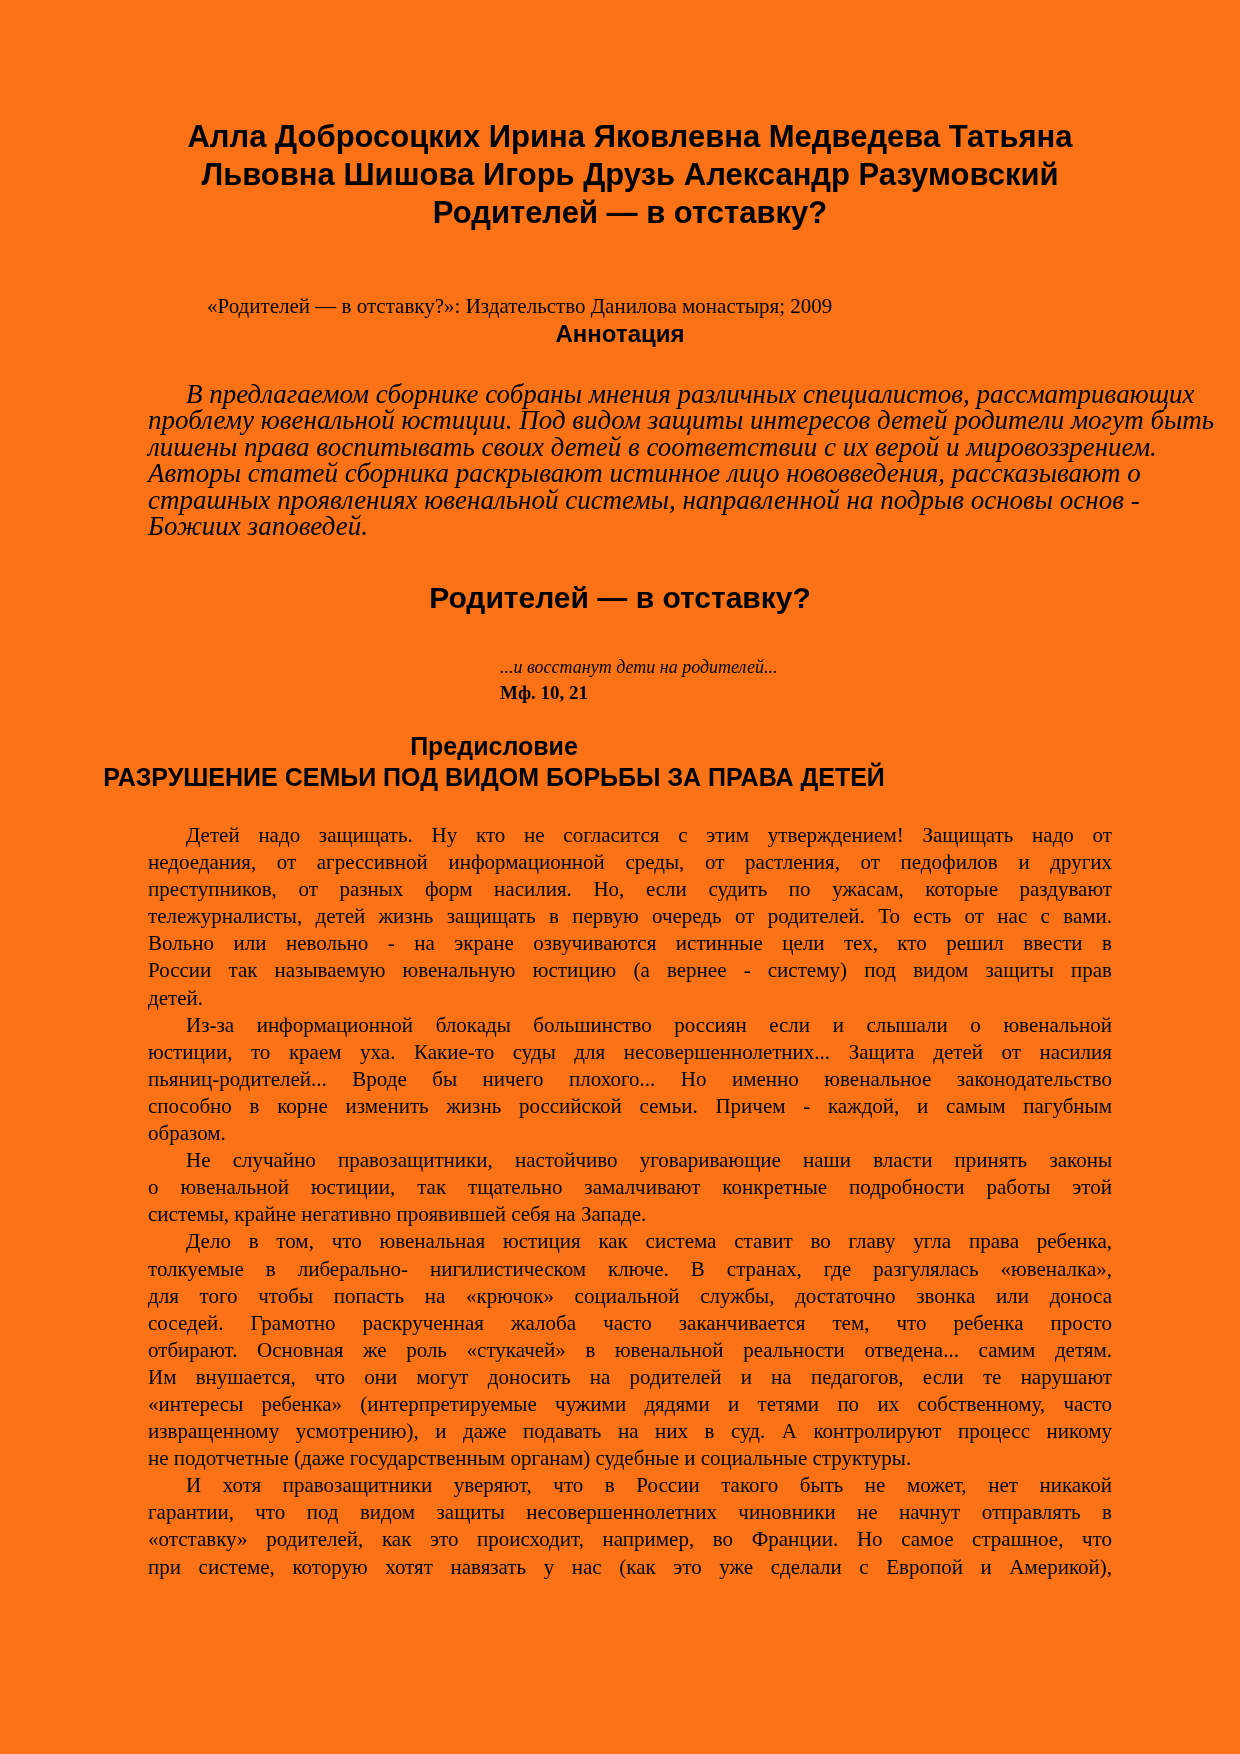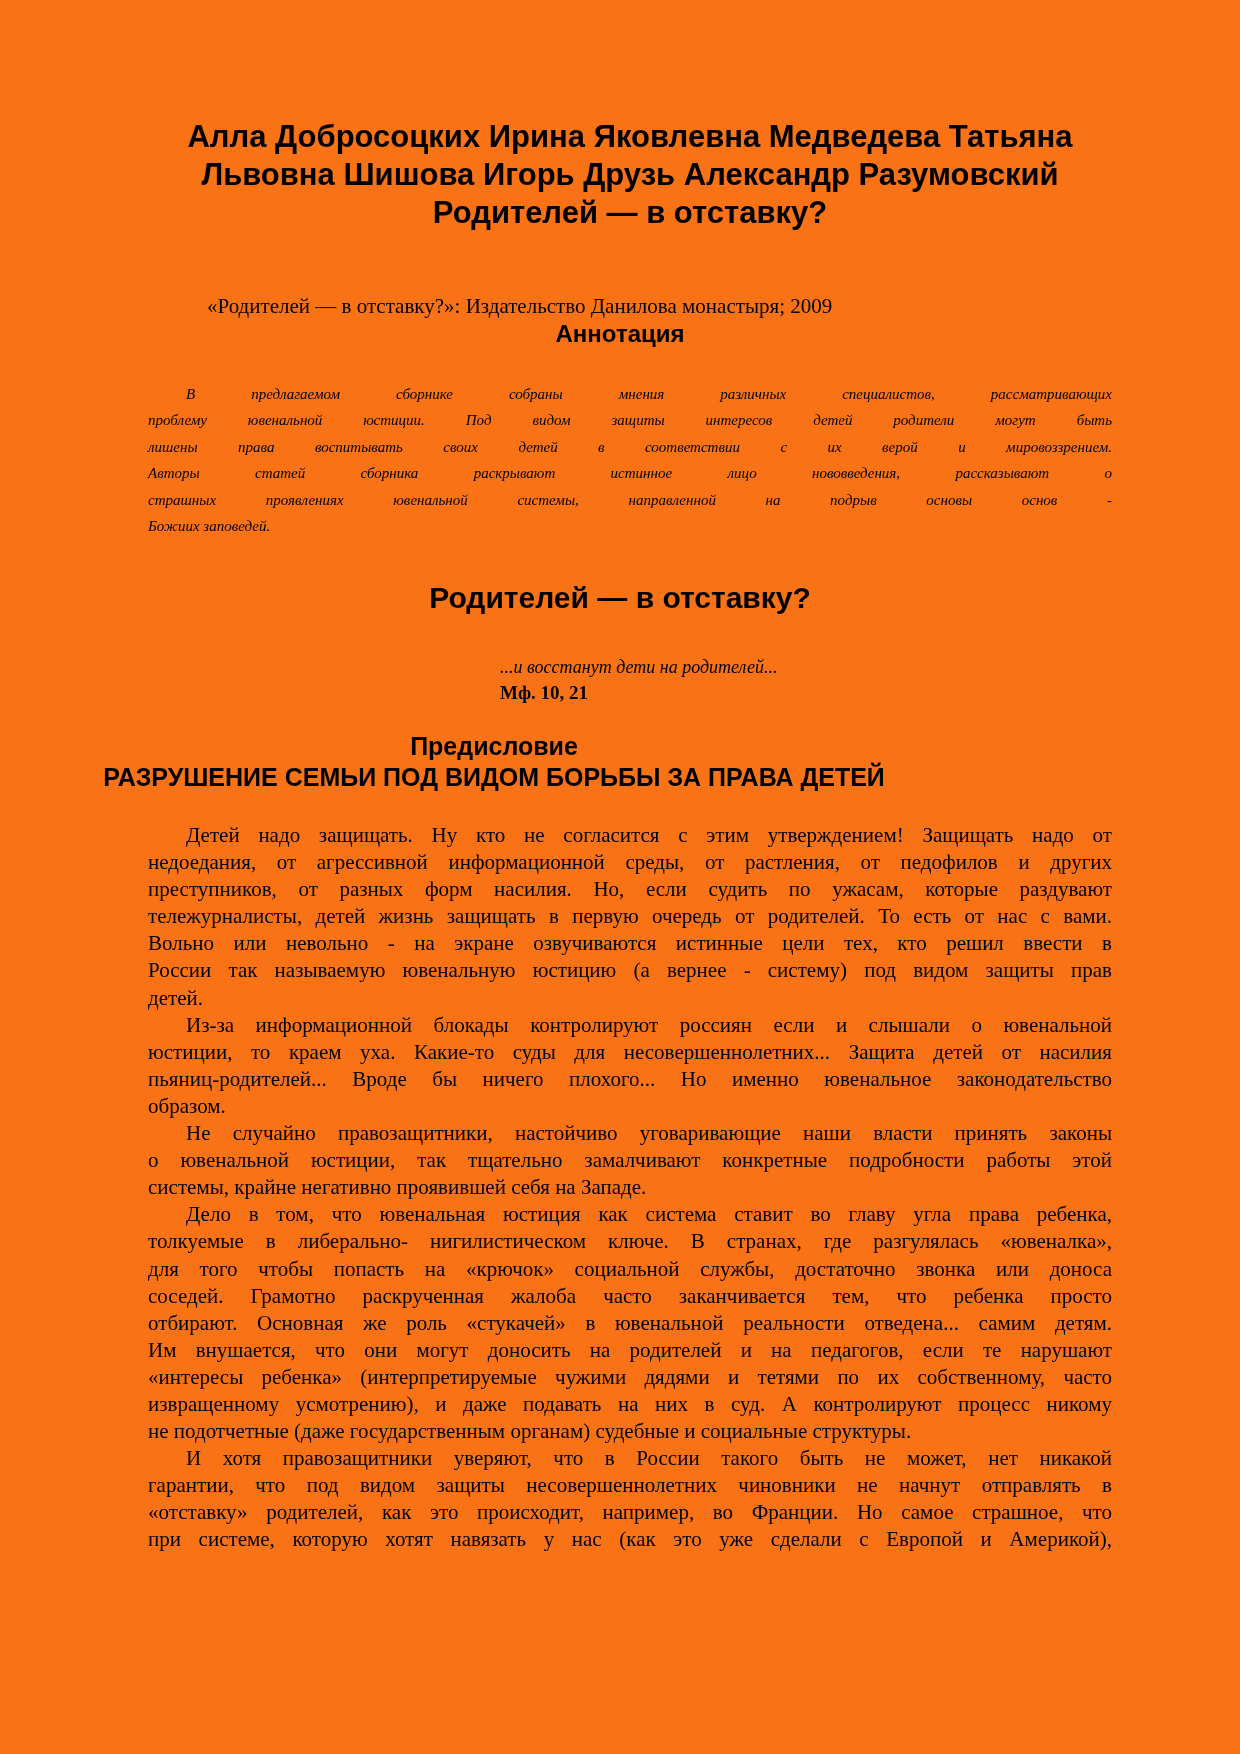--- a/index.html
+++ b/index.html
@@ -18,21 +18,21 @@
       position: absolute; left: 207px; top: 293px;
       font-size: 21px; line-height: 26px; white-space: nowrap;
     }
     .annot-heading {
       position: absolute; left: 0; top: 319px; width: 1240px; text-align: center;
       font-weight: bold; font-size: 24px; line-height: 30px;
     }
 
     .annot-text {
       position: absolute; left: 148px; top: 381px; width: 964px;
-      font-style: italic; font-size: 15px; line-height: 26.4px;
+      font-style: italic; font-size: 27px; line-height: 26.4px;
       text-align: justify;
     }
     .annot-text .line { display: block; text-align: justify; text-align-last: justify; height: 26.4px; white-space: nowrap; }
     .annot-text .line.last { text-align-last: left; }
 
     .section-title {
       position: absolute; left: 0; top: 580px; width: 1240px; text-align: center;
       font-weight: bold; font-size: 30px; line-height: 36px;
     }
 
@@ -93,23 +93,24 @@
   </div>
 
   <div class="body-text serif" id="body-container">
       <span class="line" style="padding-left: 38px;">Детей надо защищать. Ну кто не согласится с этим утверждением! Защищать надо от</span>
       <span class="line">недоедания, от агрессивной информационной среды, от растления, от педофилов и других</span>
       <span class="line">преступников, от разных форм насилия. Но, если судить по ужасам, которые раздувают</span>
       <span class="line">тележурналисты, детей жизнь защищать в первую очередь от родителей. То есть от нас с вами.</span>
       <span class="line">Вольно или невольно - на экране озвучиваются истинные цели тех, кто решил ввести в</span>
       <span class="line">России так называемую ювенальную юстицию (а вернее - систему) под видом защиты прав</span>
       <span class="line last">детей.</span>
-      <span class="line" style="padding-left: 38px;">Из-за информационной блокады контролируют россиян если и слышали о ювенальной</span>
+      <span class="line" style="padding-left: 38px;">Из-за информационной блокады большинство россиян если и слышали о ювенальной</span>
       <span class="line">юстиции, то краем уха. Какие-то суды для несовершеннолетних... Защита детей от насилия</span>
       <span class="line">пьяниц-родителей... Вроде бы ничего плохого... Но именно ювенальное законодательство</span>
+      <span class="line">способно в корне изменить жизнь российской семьи. Причем - каждой, и самым пагубным</span>
       <span class="line last">образом.</span>
       <span class="line" style="padding-left: 38px;">Не случайно правозащитники, настойчиво уговаривающие наши власти принять законы</span>
       <span class="line">о ювенальной юстиции, так тщательно замалчивают конкретные подробности работы этой</span>
       <span class="line last">системы, крайне негативно проявившей себя на Западе.</span>
       <span class="line" style="padding-left: 38px;">Дело в том, что ювенальная юстиция как система ставит во главу угла права ребенка,</span>
       <span class="line">толкуемые в либерально- нигилистическом ключе. В странах, где разгулялась «ювеналка»,</span>
       <span class="line">для того чтобы попасть на «крючок» социальной службы, достаточно звонка или доноса</span>
       <span class="line">соседей. Грамотно раскрученная жалоба часто заканчивается тем, что ребенка просто</span>
       <span class="line">отбирают. Основная же роль «стукачей» в ювенальной реальности отведена... самим детям.</span>
       <span class="line">Им внушается, что они могут доносить на родителей и на педагогов, если те нарушают</span>

